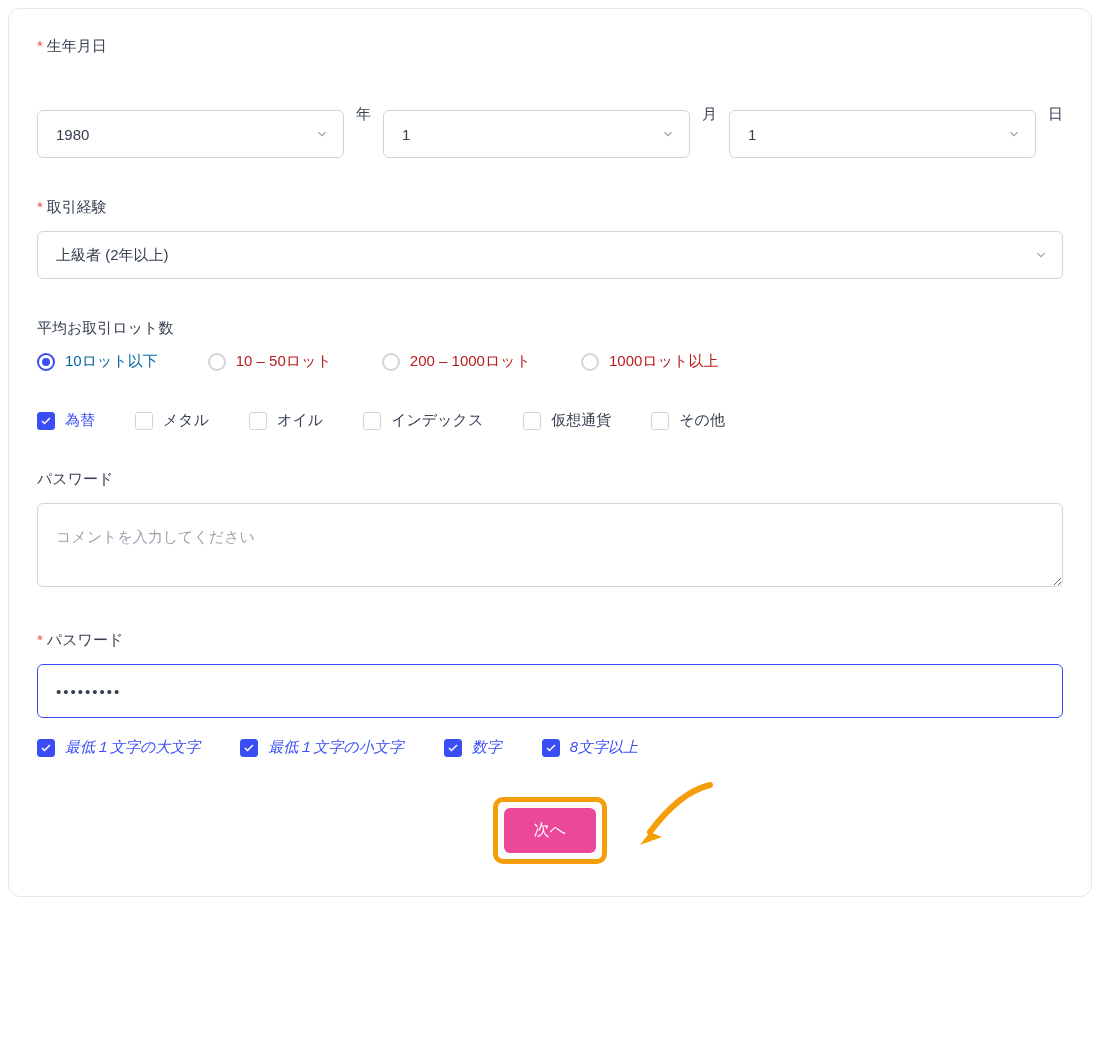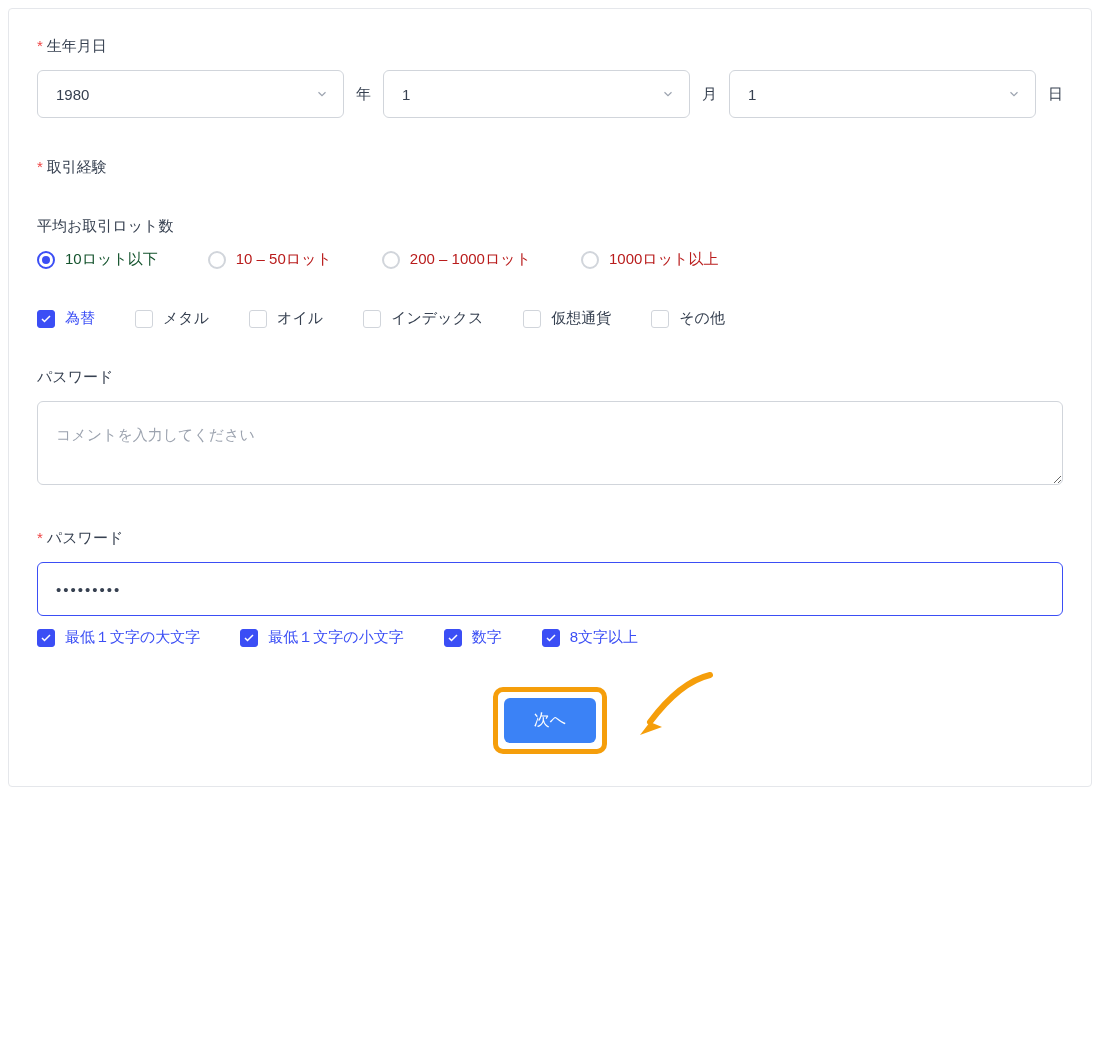--- a/index.html
+++ b/index.html
@@ -8,21 +8,21 @@
       padding: 0;
     }
     body {
       font-family: -apple-system, BlinkMacSystemFont, "Segoe UI", "Hiragino Sans", "Hiragino Kaku Gothic ProN", Meiryo, sans-serif;
       background: #fff;
       padding: 8px;
     }
     .form-container {
       background: #fff;
       border: 1px solid #e5e7eb;
-      border-radius: 4px;
+      border-radius: 12px;
       padding: 28px 28px 32px 28px;
       width: 1084px;
       position: relative;
     }
     .form-group {
       margin-bottom: 40px;
     }
     .label {
       font-size: 15px;
       color: #374151;
@@ -70,20 +70,21 @@
       fill: none;
       stroke-width: 2;
     }
     .unit-label {
       font-size: 15px;
       color: #374151;
       flex-shrink: 0;
     }
     .date-select {
       flex: 1;
+      margin-top: 40px;
     }
     .radio-row {
       display: flex;
       gap: 50px;
       align-items: center;
     }
     .radio-item {
       display: flex;
       align-items: center;
       gap: 10px;
@@ -106,21 +107,21 @@
       width: 8px;
       height: 8px;
       border-radius: 50%;
       background: #3b4ef5;
     }
     .radio-label {
       font-size: 15px;
       color: #b91c1c;
     }
     .radio-label.selected {
-      color: #14532d;
+      color: #0369a1;
     }
     .checkbox-row {
       display: flex;
       gap: 40px;
       align-items: flex-end;
       flex-wrap: wrap;
     }
     .checkbox-item {
       display: flex;
       align-items: center;
@@ -183,22 +184,23 @@
       letter-spacing: 2px;
     }
     .password-group {
       margin-bottom: 10px;
     }
     .validation-row {
       display: flex;
       gap: 40px;
       align-items: center;
       flex-wrap: wrap;
-      margin-top: 12px;
+      margin-top: 20px;
       margin-bottom: 40px;
+      font-style: italic;
     }
     .validation-item {
       display: flex;
       align-items: center;
       gap: 10px;
     }
     .validation-label {
       font-size: 15px;
       color: #3b4ef5;
     }
@@ -207,21 +209,21 @@
       justify-content: center;
       position: relative;
     }
     .submit-button-wrap {
       border: 5px solid #f59e0b;
       border-radius: 10px;
       padding: 6px;
       display: inline-block;
     }
     .submit-button {
-      background: #3b82f6;
+      background: #ec4899;
       color: #fff;
       border: none;
       border-radius: 6px;
       padding: 12px 30px;
       font-size: 16px;
       cursor: pointer;
       font-family: inherit;
     }
     .arrow-annotation {
       position: absolute;
@@ -269,20 +271,28 @@
         </span>
       </div>
       <span class="unit-label">日</span>
     </div>
   </div>
 
   <div class="form-group">
     <label class="label">
       <span class="required-star">*</span><span>取引経験</span>
     </label>
+    <div class="select full">
+      <span>上級者 (2年以上)</span>
+      <span class="select-chevron">
+        <svg viewBox="0 0 24 24">
+            <polyline points="6 9 12 15 18 9"></polyline>
+          </svg>
+      </span>
+    </div>
   </div>
 
   <div class="form-group">
     <label class="label">平均お取引ロット数</label>
     <div class="radio-row" id="avg-lots-row">
         <div class="radio-item">
           <div class="radio-circle selected">
             <div class="radio-dot"></div>
           </div>
           <span class="radio-label selected">10ロット以下</span>

